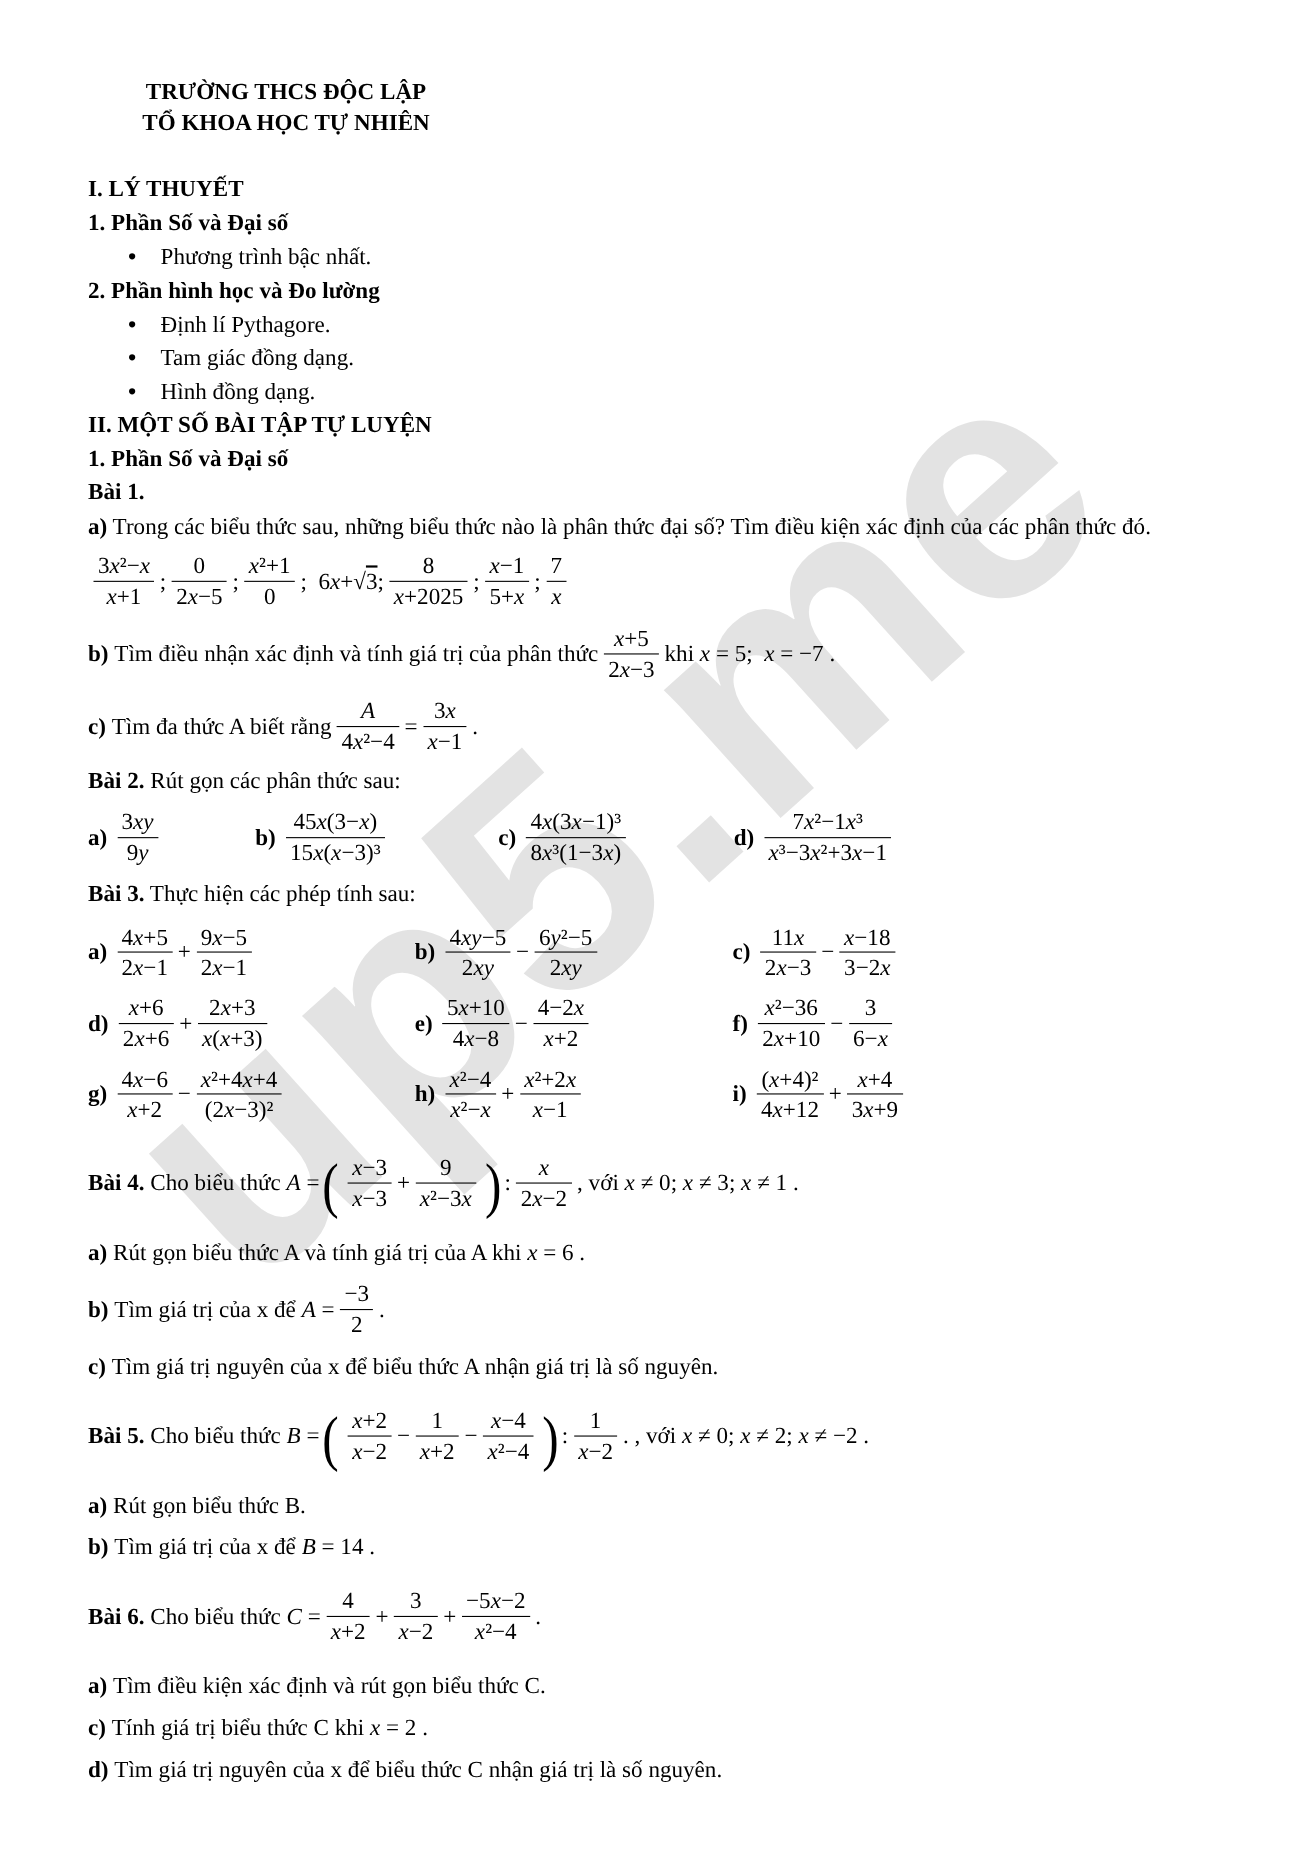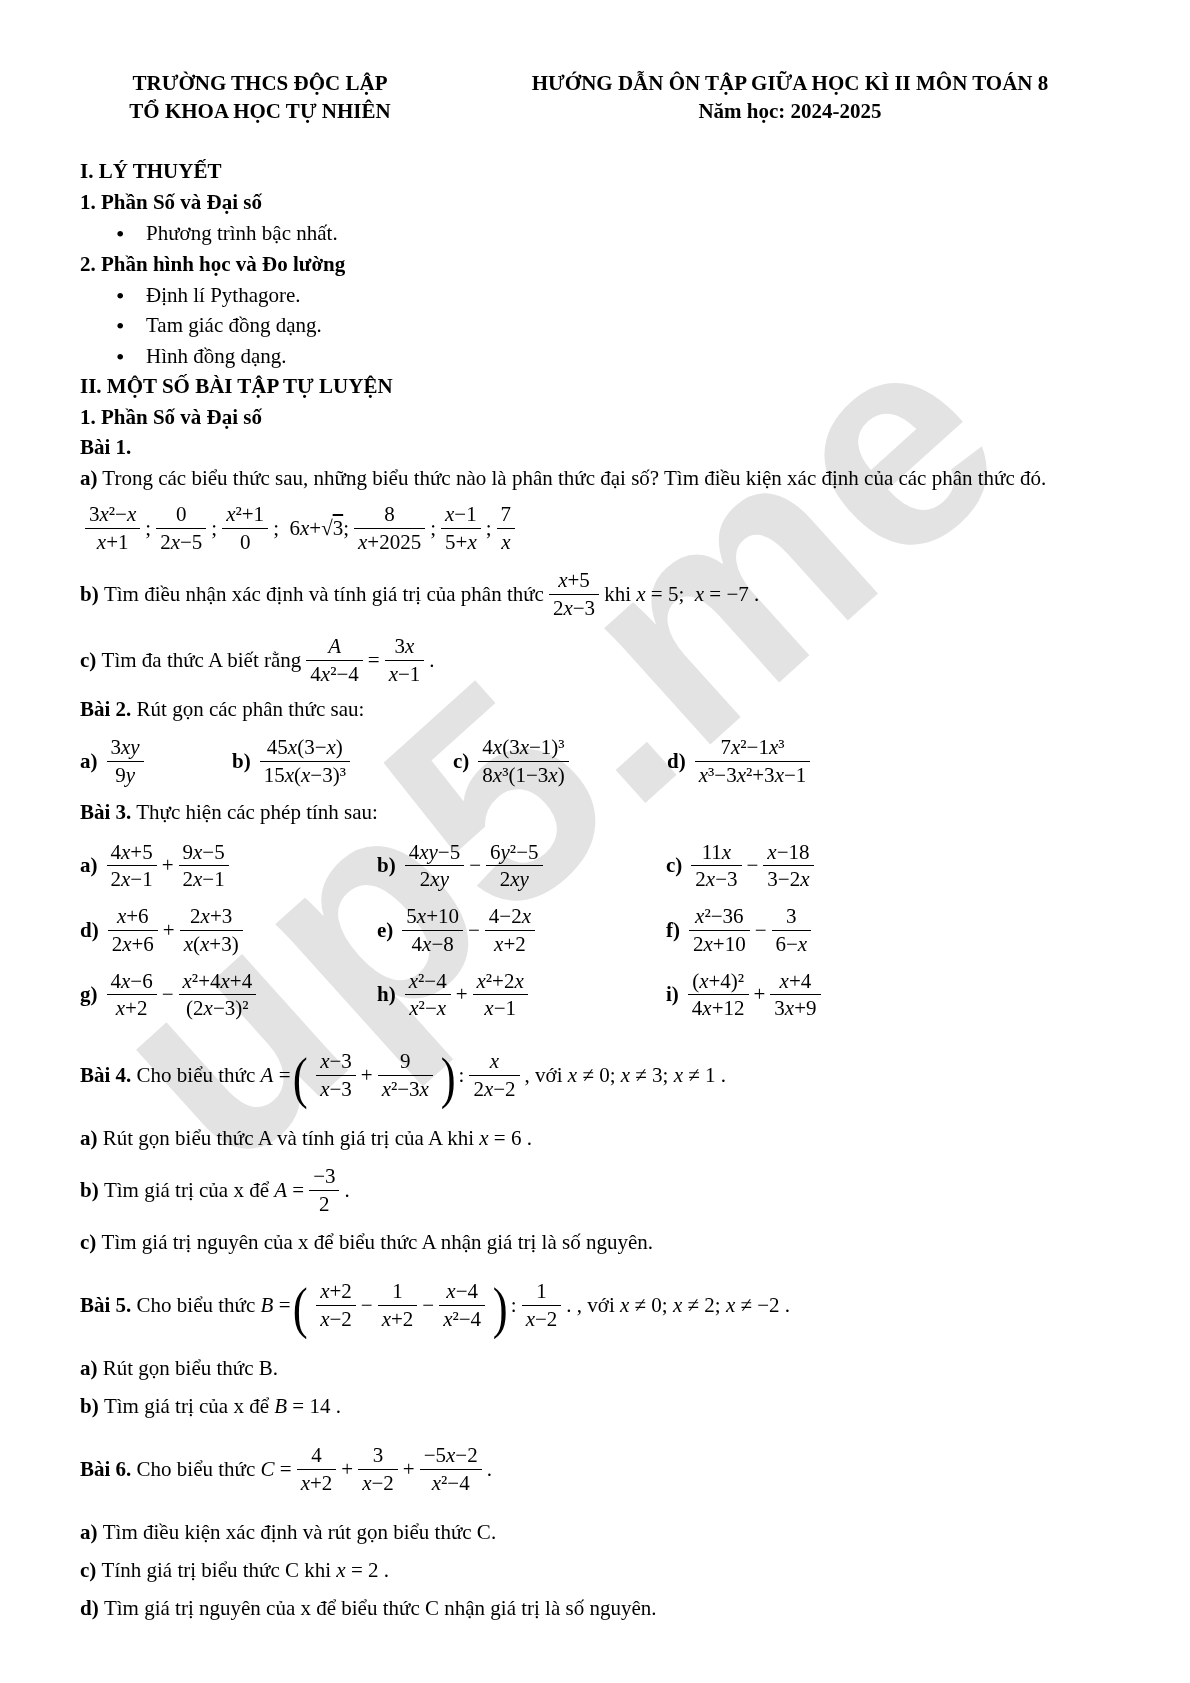--- a/index.html
+++ b/index.html
@@ -41,24 +41,20 @@
 <div class="page">
   <div class="watermark" style="color: rgb(200, 200, 200);">up5.me</div>
 
   <div class="content">
 
     <div class="hdr">
       <div class="hdr-left">
         <div>TRƯỜNG THCS ĐỘC LẬP</div>
         <div>TỔ KHOA HỌC TỰ NHIÊN</div>
       </div>
-      <div class="hdr-right">
-        <div>HƯỚNG DẪN ÔN TẬP GIỮA HỌC KÌ II MÔN TOÁN 8</div>
-        <div>Năm học: 2024-2025</div>
-      </div>
     </div>
 
     <div class="h1">I. LÝ THUYẾT</div>
     <div class="h1">1. Phần Số và Đại số</div>
     <ul class="bullets">
       <li>Phương trình bậc nhất.</li>
     </ul>
     <div class="h1">2. Phần hình học và Đo lường</div>
     <ul class="bullets">
       <li>Định lí Pythagore.</li>

